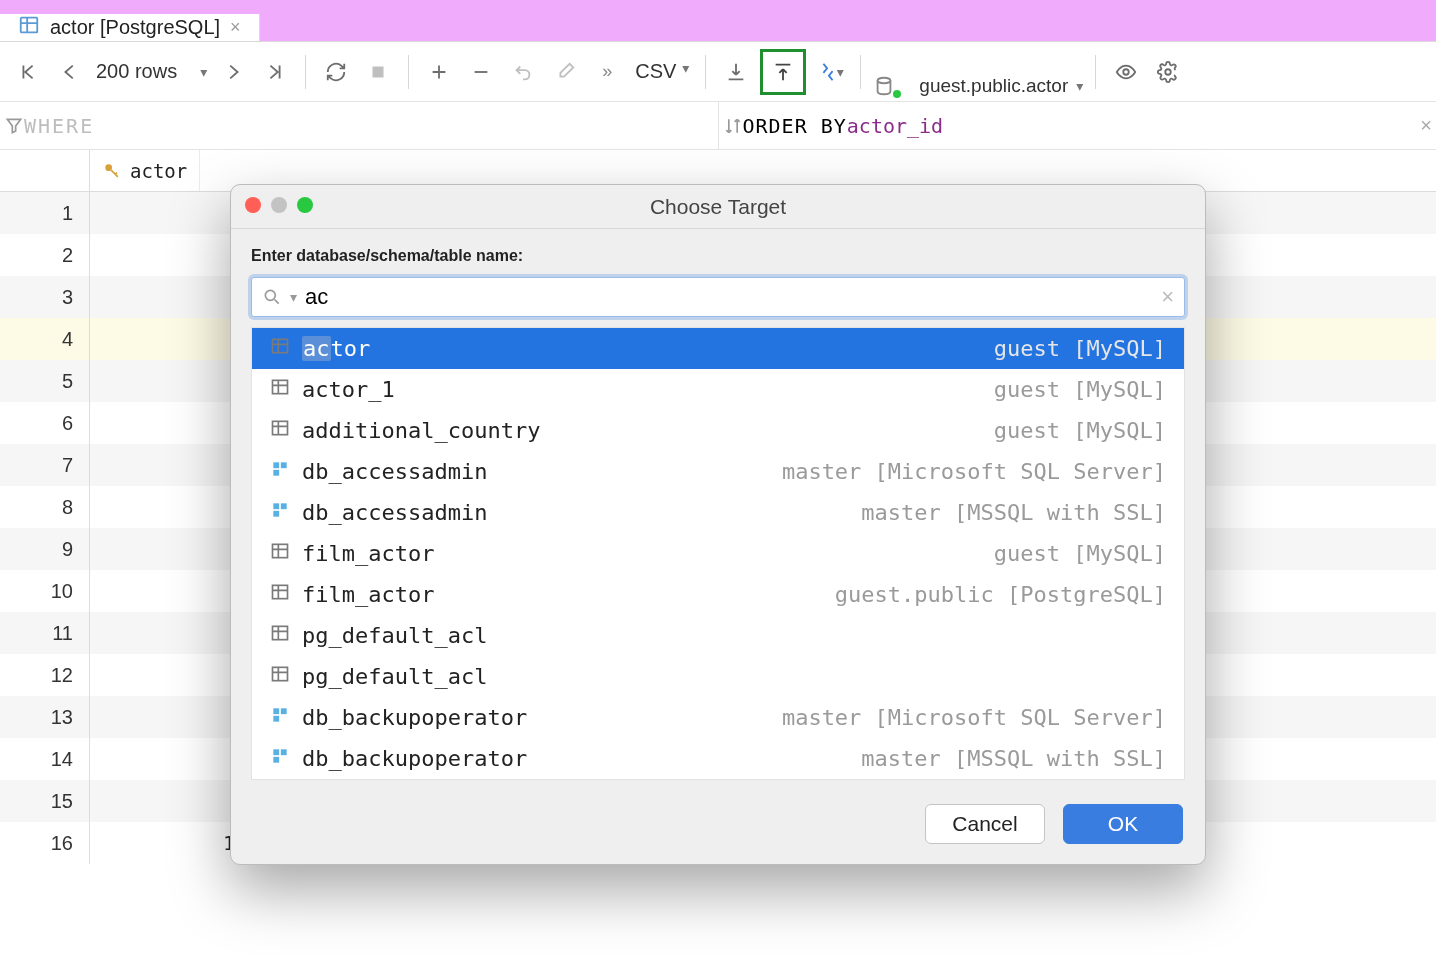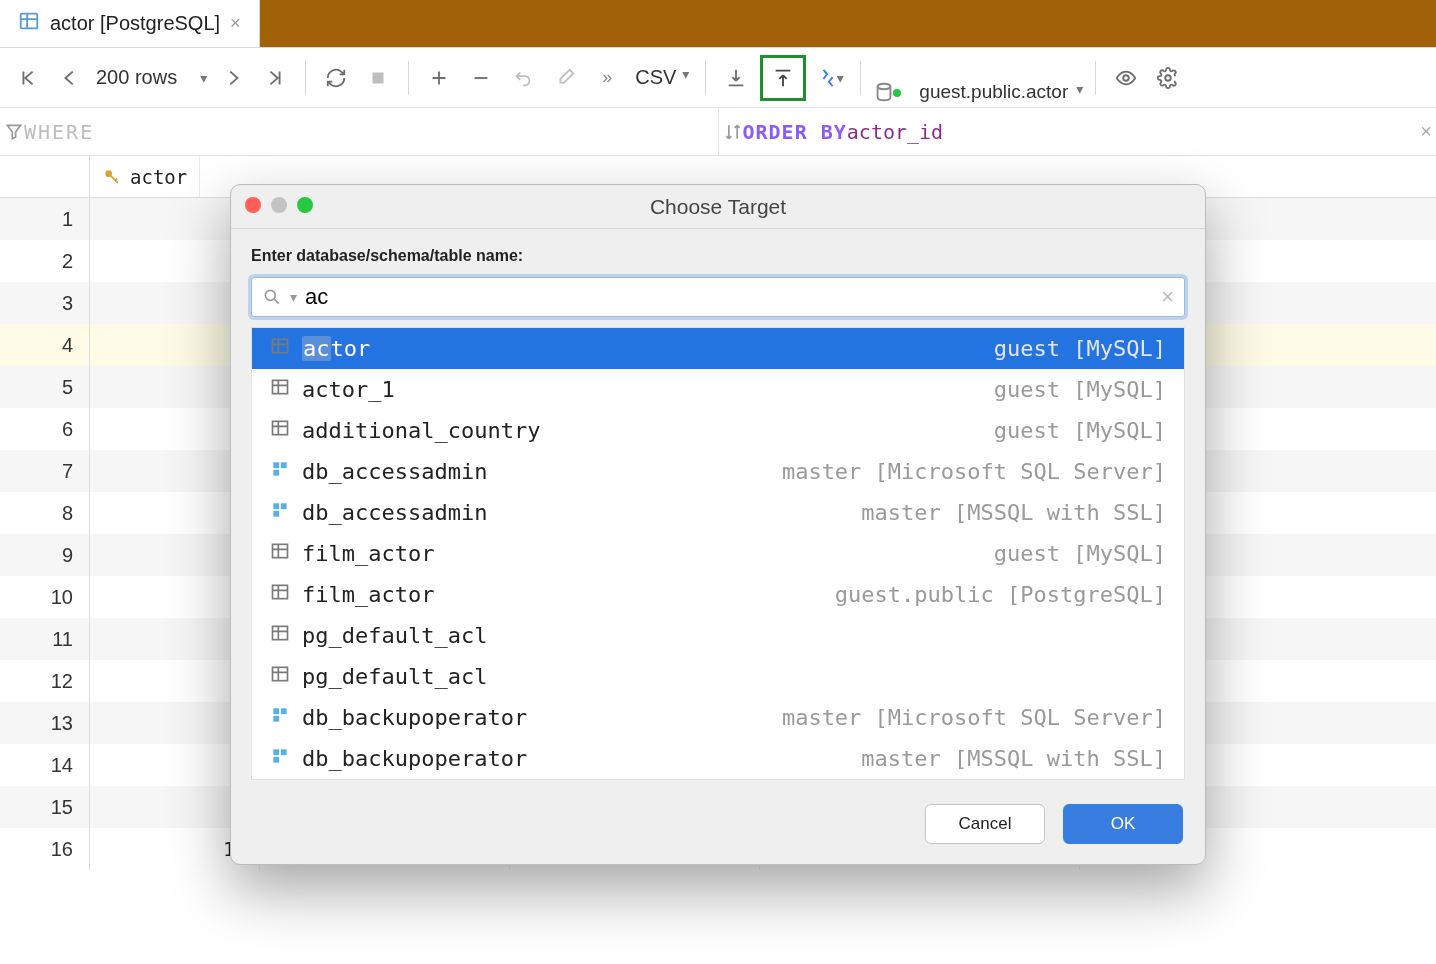--- a/index.html
+++ b/index.html
@@ -11,23 +11,24 @@
   width: 1436px;
   height: 964px;
   overflow: hidden;
   position: relative;
 }
 .mono { font-family: "SF Mono", Menlo, Consolas, monospace; }
 
 
 .tab-bar {
   display: flex;
-  height: 48px;
+  height: 42px;
   border-bottom: 1px solid #d9d9d9;
-  background: #a16207;
+  background: #f0abfc;
+  align-items: flex-end;
 }
 .tab {
   display: flex;
   align-items: center;
   gap: 10px;
   padding: 0 18px;
   background: #fff;
   border-right: 1px solid #d9d9d9;
   font-size: 20px;
   cursor: pointer;
@@ -57,34 +58,34 @@
 .tool-sep { width: 1px; height: 34px; background: #d6d6d6; margin: 0 6px; }
 .rows-label { font-size: 20px; color: #333; padding: 0 2px; display: flex; align-items: center; gap: 23px; cursor: pointer; }
 .csv-label { font-size: 20px; color: #333; padding: 0 4px; display: flex; align-items: flex-start; gap: 6px; cursor: pointer; }
 .highlight-box {
   border: 3px solid #1f8f2f;
   padding: 2px;
   display: flex;
   align-items: center;
   justify-content: center;
 }
-.schema-label { font-size: 19px; color: #333; display: flex; gap: 8px; cursor:pointer;margin-top:28px;}
+.schema-label { font-size: 19px; color: #333; display: flex; align-items: center; gap: 8px; cursor:pointer;margin-top:28px;}
 
 
 .filter-row { display: flex; height: 48px; border-bottom: 1px solid #e4e4e4; }
 .filter-cell {
   flex: 1;
   display: flex;
   align-items: center;
   padding: 0 4px;
   border-right: 1px solid #e4e4e4;
   font-size: 20px;
 }
 .filter-cell:last-child { border-right: none; }
-.filter-cell .kw { color: #8b5cf6; font-weight: 700; letter-spacing: 1px;}
+.filter-cell .kw { color: #000000; font-weight: 400; letter-spacing: 1px;}
 .filter-cell .col { color: #8a2c8a; }
 .filter-cell .ph { color: #bdbdbd; letter-spacing: 2px;}
 .filter-close { margin-left: auto; color: #aaa; font-size: 20px; }
 .grid-header {
   display: flex;
   height: 42px;
   border-bottom: 1px solid #dcdcdc;
   background: #fff;
 }
 .row-num-head { width: 90px; border-right: 1px solid #dcdcdc; }
@@ -152,21 +153,21 @@
   cursor: pointer;
 }
 .result-item.selected { background:#2374e1; color:#fff; }
 .result-item .hint { margin-left:auto; color:#9a9a9a; }
 .result-item.selected .hint { color:#e6e6e6; }
 .result-item .match { background:#e7e07a; color:#000; border-radius:2px; padding:0 1px;}
 .result-item.selected .match { background:#5b8fd8; color:#fff;}
 .dlg-buttons { display:flex; justify-content:flex-end; gap:18px; padding: 16px 22px 20px; }
 .btn {
   min-width: 120px; height: 40px; border-radius:6px;
-  font-size: 17px; display:flex;align-items:center;justify-content:center;
+  font-size: 21px; display:flex;align-items:center;justify-content:center;
   cursor:pointer; border:1px solid #c4c4c4; background:#fff;
 }
 .btn.primary { background:#3a7de0; color:#fff; border-color:#3a7de0; }
 .chevron { font-size: 14px; color:#777; }
 </style>
 </head>
 <body>
 
 <div class="tab-bar">
   <div class="tab">

